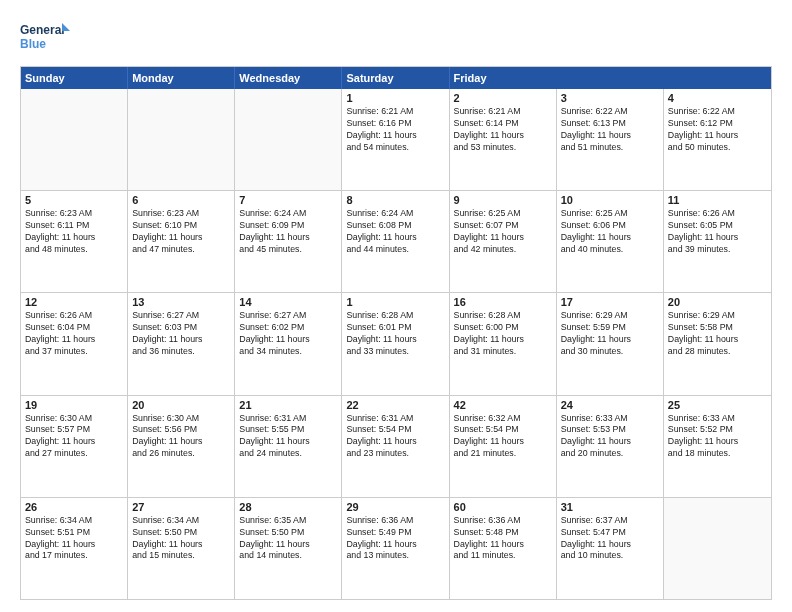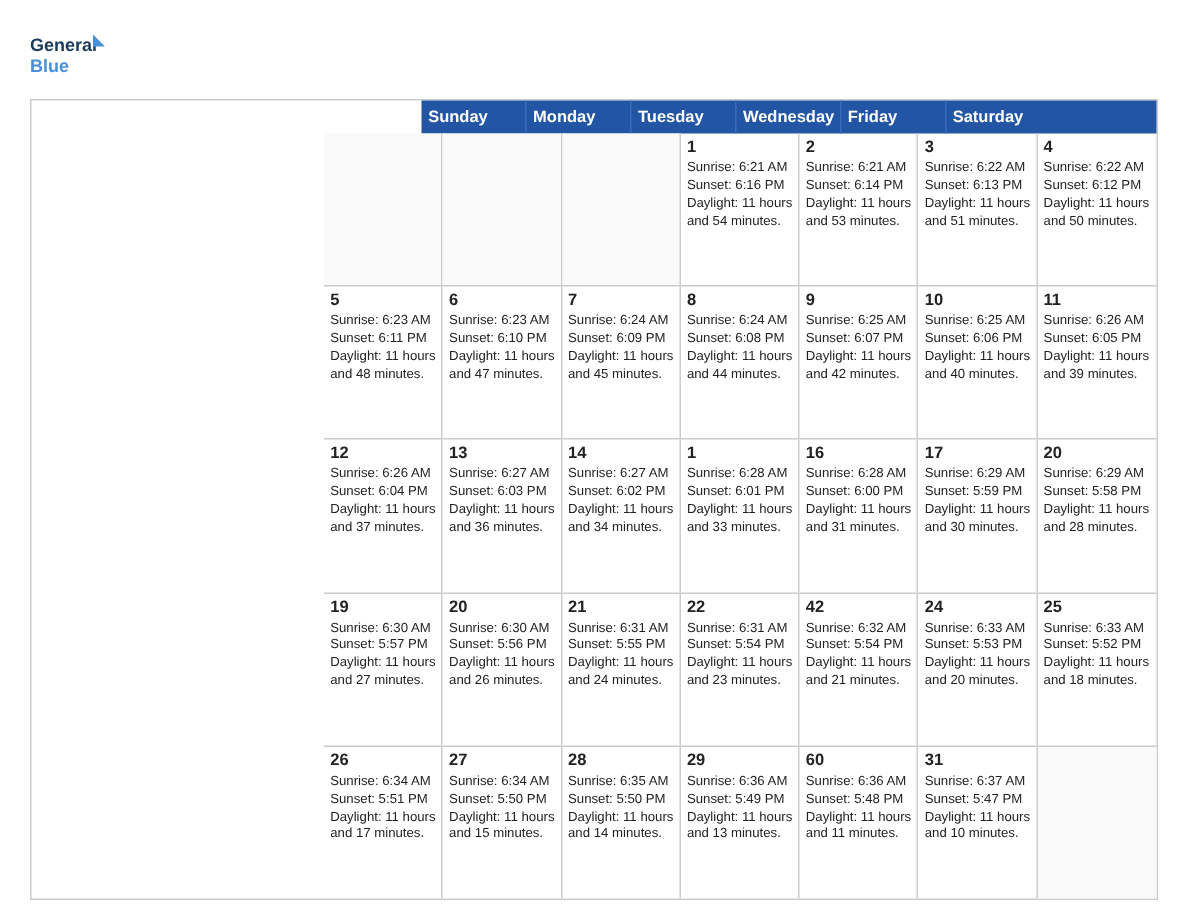--- a/index.html
+++ b/index.html
@@ -39,21 +39,20 @@
     }
     .location {
       font-size: 13px;
       color: #333;
     }
     .calendar {
       flex: 1;
       display: flex;
       flex-direction: column;
       border: 1px solid #ccc;
-      align-items: flex-end;
     }
     .cal-header {
       display: grid;
       grid-template-columns: repeat(7, 1fr);
       background: #2255a4;
     }
     .cal-header-cell {
       color: #fff;
       font-size: 11px;
       font-weight: bold;
@@ -112,24 +111,23 @@
     <div class="title-block">
       <div class="month-title"></div>
       <div class="location"></div>
     </div>
   </div>
 
   <div class="calendar">
     <div class="cal-header">
     <div class="cal-header-cell">Sunday</div>
         <div class="cal-header-cell">Monday</div>
-        <div class="cal-header-cell">Tuesday</div>
         <div class="cal-header-cell">Wednesday</div>
+        <div class="cal-header-cell">Saturday</div>
         <div class="cal-header-cell">Friday</div>
-        <div class="cal-header-cell">Saturday</div>
       </div>
     <div class="cal-body">
     <div class="cal-row">
           <div class="cal-cell empty"></div>
           <div class="cal-cell empty"></div>
           <div class="cal-cell empty"></div>
           <div class="cal-cell">
             <span class="day-num">1</span>
             <div class="cell-info" style="white-space: pre-line;">Sunrise: 6:21 AM
 Sunset: 6:16 PM

